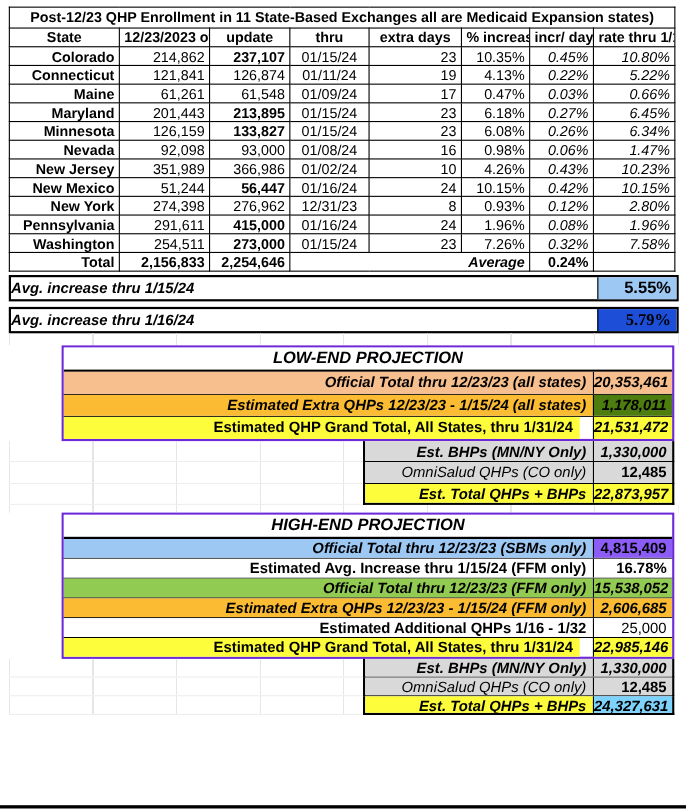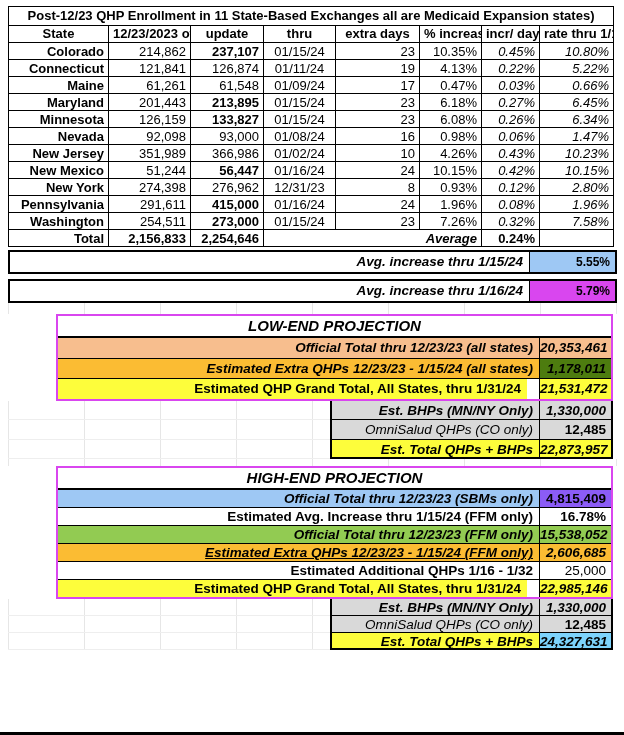--- a/index.html
+++ b/index.html
@@ -13,32 +13,32 @@
   td.title-cell{font-size:15px;font-weight:bold;text-align:center;height:40px;line-height:1.35;white-space:pre-line;border-bottom:2px solid #000;}
   td.hdr{font-weight:bold;text-align:center;white-space:pre-line;font-size:13px;height:37px;line-height:1.3;vertical-align:middle;}
   .r{text-align:right;} .ctr{text-align:center;}
   .b{font-weight:bold;} .i{font-style:italic;} .bi{font-weight:bold;font-style:italic;}
   td.state{font-weight:bold;text-align:right;}
 
   
   .avgrow{display:flex;width:605px;border:2px solid #000;height:20px;align-items:stretch;}
   .avgrow.first{margin-top:3px;}
   .avgrow.second{margin-top:5px;}
-  .avglabel{flex:1;text-align:right;font-weight:bold;font-style:italic;font-size:13.5px;line-height:20px;padding-right:6px;}
-  .avgval{width:66px;border-left:1.5px solid #000;text-align:right;font-weight:bold;font-size:12px;line-height:20px;padding-right:5px;padding-left:14px;}
+  .avglabel{flex:1;text-align:left;font-weight:bold;font-style:italic;font-size:13.5px;line-height:20px;padding-right:6px;}
+  .avgval{width:66px;border-left:1.5px solid #000;text-align:right;font-weight:bold;font-size:15px;line-height:20px;padding-right:5px;}
 
   
   .gap{width:609px;background-image:
       repeating-linear-gradient(to right,#e6e6e6 0 1px,transparent 1px 76px),
       repeating-linear-gradient(to bottom,transparent 0 16px,#e6e6e6 16px 17px);}
   .gap1{height:11px;} .gap2{height:7px;}
 
   
   .section{width:605px;}
-  .fullblock{border:2px solid #d946ef;margin-left:48px;}
+  .fullblock{border:2px solid #6d28d9;margin-left:48px;}
   .sechdr{font-weight:bold;font-style:italic;text-align:center;font-size:15px;border-bottom:2px solid #000;height:20px;line-height:20px;background:#fff;}
   .secrow{display:flex;height:19.5px;border-bottom:1.5px solid #000;}
   .secrow:last-child{border-bottom:none;gap:12px;}
   .hi .secrow{height:17px;}
   .seclabel{flex:1;text-align:right;padding-right:6px;font-size:13.5px;line-height:19.5px;white-space:nowrap;overflow:hidden;}
   .hi .seclabel{line-height:17px;}
   .secval{width:66px;border-left:1.5px solid #000;text-align:right;padding-right:5px;font-size:13.5px;line-height:19.5px;white-space:nowrap;}
   .hi .secval{line-height:17px;}
 
   .narrowrow{display:flex;height:19.5px;width:605px;}
@@ -215,21 +215,21 @@
         </tr>
       </tbody>
     </table>
 
     <div class="avgrow first">
       <div class="avglabel">Avg. increase thru 1/15/24</div>
       <div class="avgval" style="background: rgb(158, 200, 244);">5.55%</div>
     </div>
     <div class="avgrow second">
       <div class="avglabel">Avg. increase thru 1/16/24</div>
-      <div class="avgval" style="background: #d946ef;">5.79%</div>
+      <div class="avgval" style="background: #1d4ed8; font-family: Liberation Serif, serif;">5.79%</div>
     </div>
 
     <div class="gap gap1"></div>
 
     <div class="section low">
       <div class="fullblock">
         <div class="sechdr">LOW-END PROJECTION</div>
         <div id="low-full">
             <div class="secrow">
               <div class="seclabel bi" style="background: rgb(247, 190, 142);">Official Total thru 12/23/23 (all states)</div>
@@ -282,21 +282,21 @@
             </div>
             <div class="secrow">
               <div class="seclabel b" style="background: rgb(255, 255, 255);">Estimated Avg. Increase thru 1/15/24 (FFM only)</div>
               <div class="secval b" style="background: rgb(255, 255, 255);">16.78%</div>
             </div>
             <div class="secrow">
               <div class="seclabel bi" style="background: rgb(146, 203, 82);">Official Total thru 12/23/23 (FFM only)</div>
               <div class="secval bi" style="background: rgb(146, 203, 82);">15,538,052</div>
             </div>
             <div class="secrow">
-              <div class="seclabel bi" style="background: rgb(251, 188, 51); text-decoration: underline;">Estimated Extra QHPs 12/23/23 - 1/15/24 (FFM only)</div>
+              <div class="seclabel bi" style="background: rgb(251, 188, 51);">Estimated Extra QHPs 12/23/23 - 1/15/24 (FFM only)</div>
               <div class="secval bi" style="background: rgb(251, 188, 51);">2,606,685</div>
             </div>
             <div class="secrow">
               <div class="seclabel b" style="background: rgb(255, 255, 255);">Estimated Additional QHPs 1/16 - 1/32</div>
               <div class="secval " style="background: rgb(255, 255, 255);">25,000</div>
             </div>
             <div class="secrow">
               <div class="seclabel b" style="background: rgb(253, 253, 59);">Estimated QHP Grand Total, All States, thru 1/31/24</div>
               <div class="secval bi" style="background: rgb(253, 253, 59);">22,985,146</div>
             </div>

